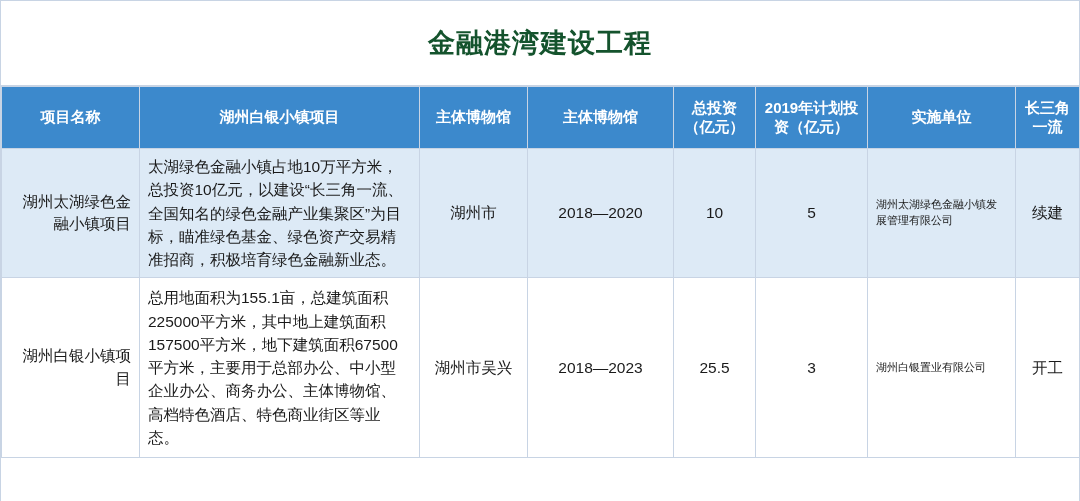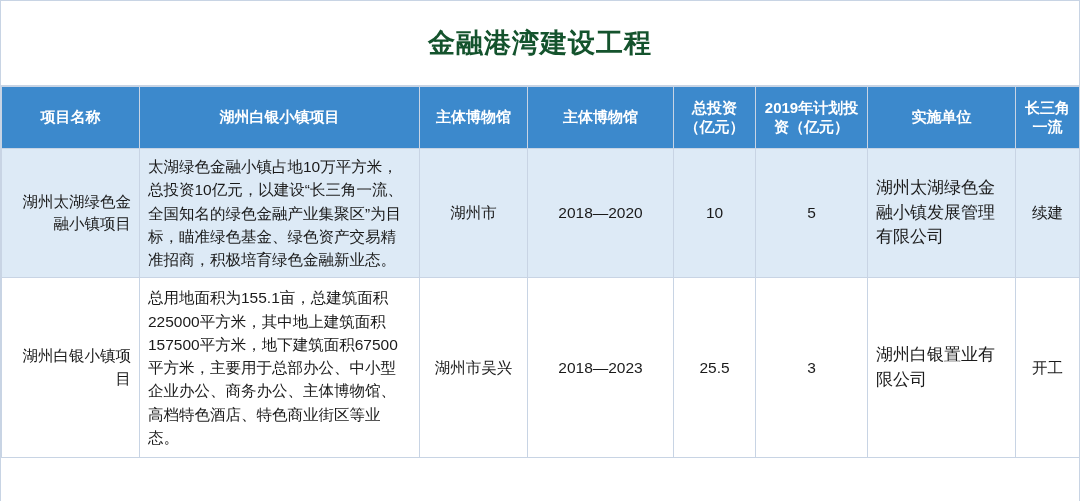--- a/index.html
+++ b/index.html
@@ -75,21 +75,21 @@
     font-size: 15.5px;
     line-height: 1.5;
     text-align: left;
   }
   td.c-place, td.c-period, td.c-total, td.c-plan, td.c-progress {
     font-size: 15.5px;
     text-align: center;
     line-height: 1.45;
   }
   td.c-unit {
-    font-size: 17px;
+    font-size: 11px;
     line-height: 1.45;
     text-align: left;
   }
   
   col.w-name { width: 138px; }
   col.w-content { width: 280px; }
   col.w-place { width: 108px; }
   col.w-period { width: 146px; }
   col.w-total { width: 82px; }
   col.w-plan { width: 112px; }

